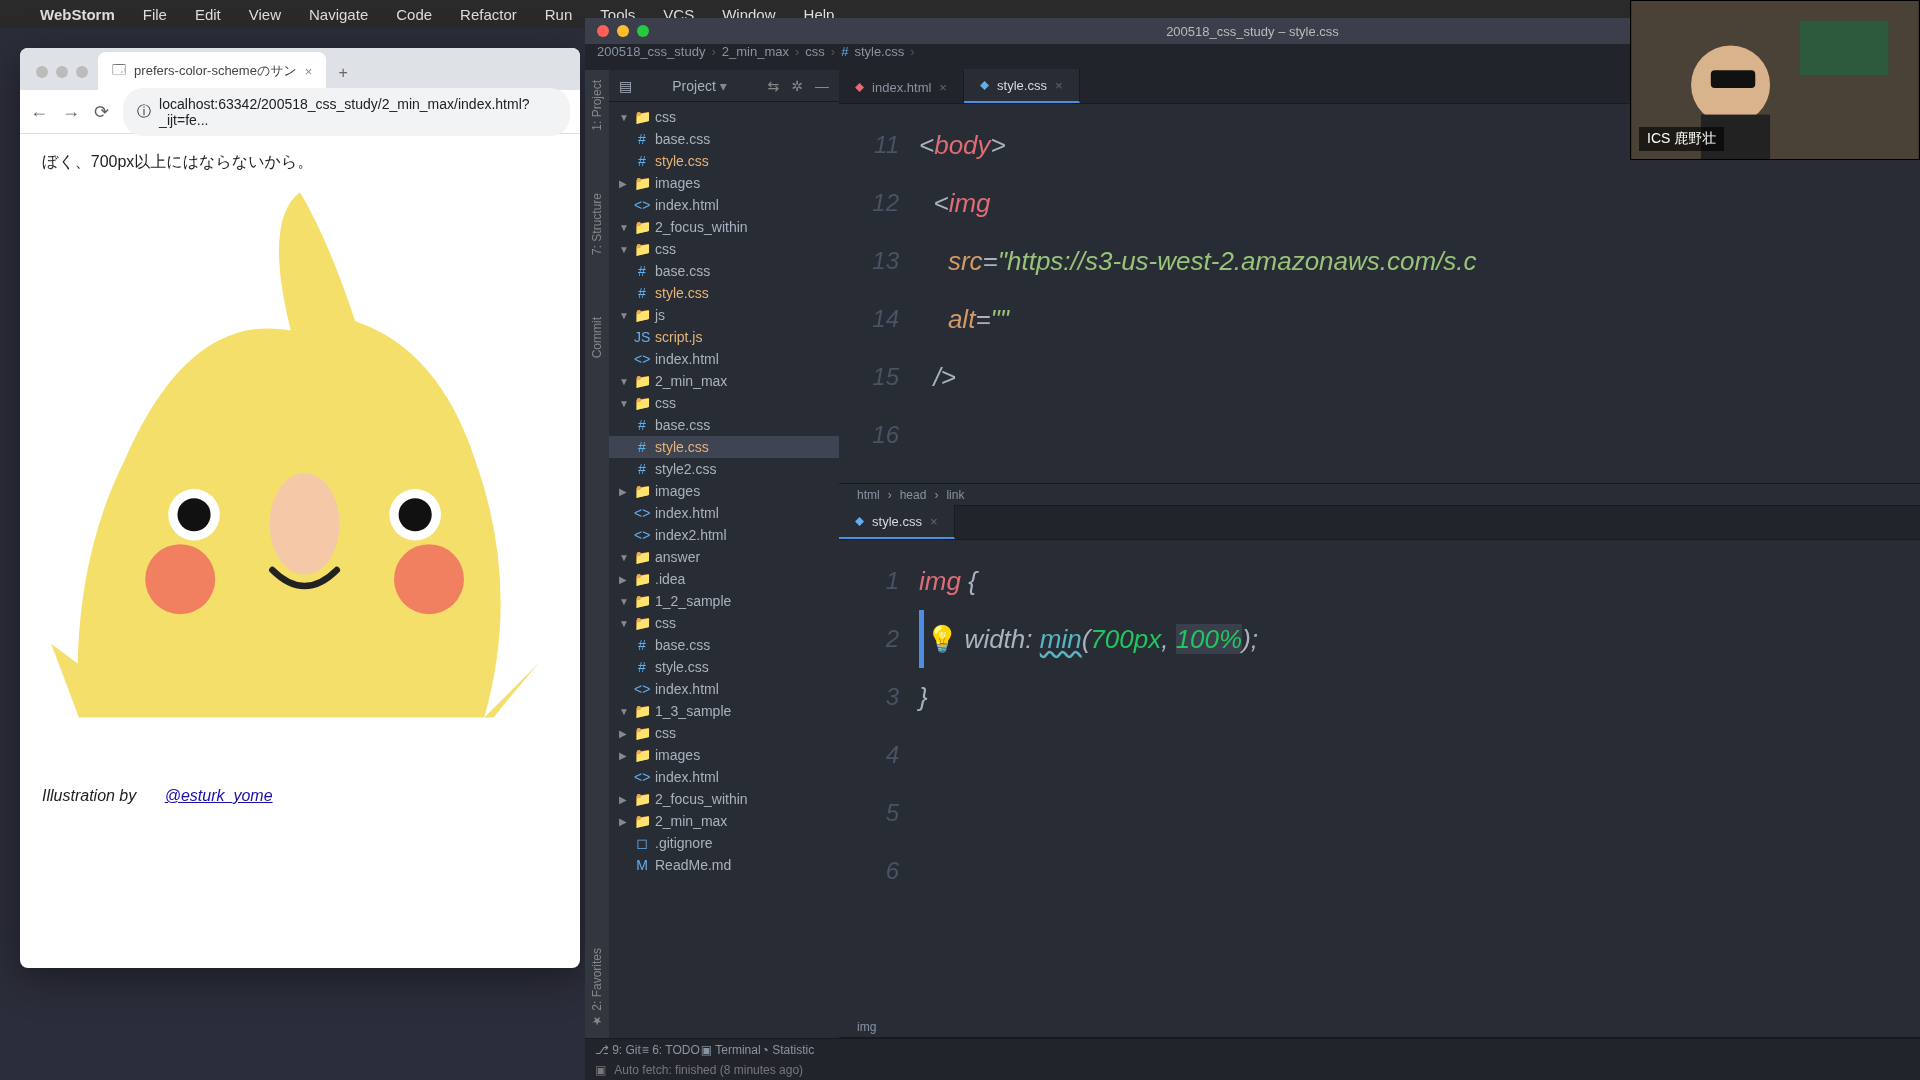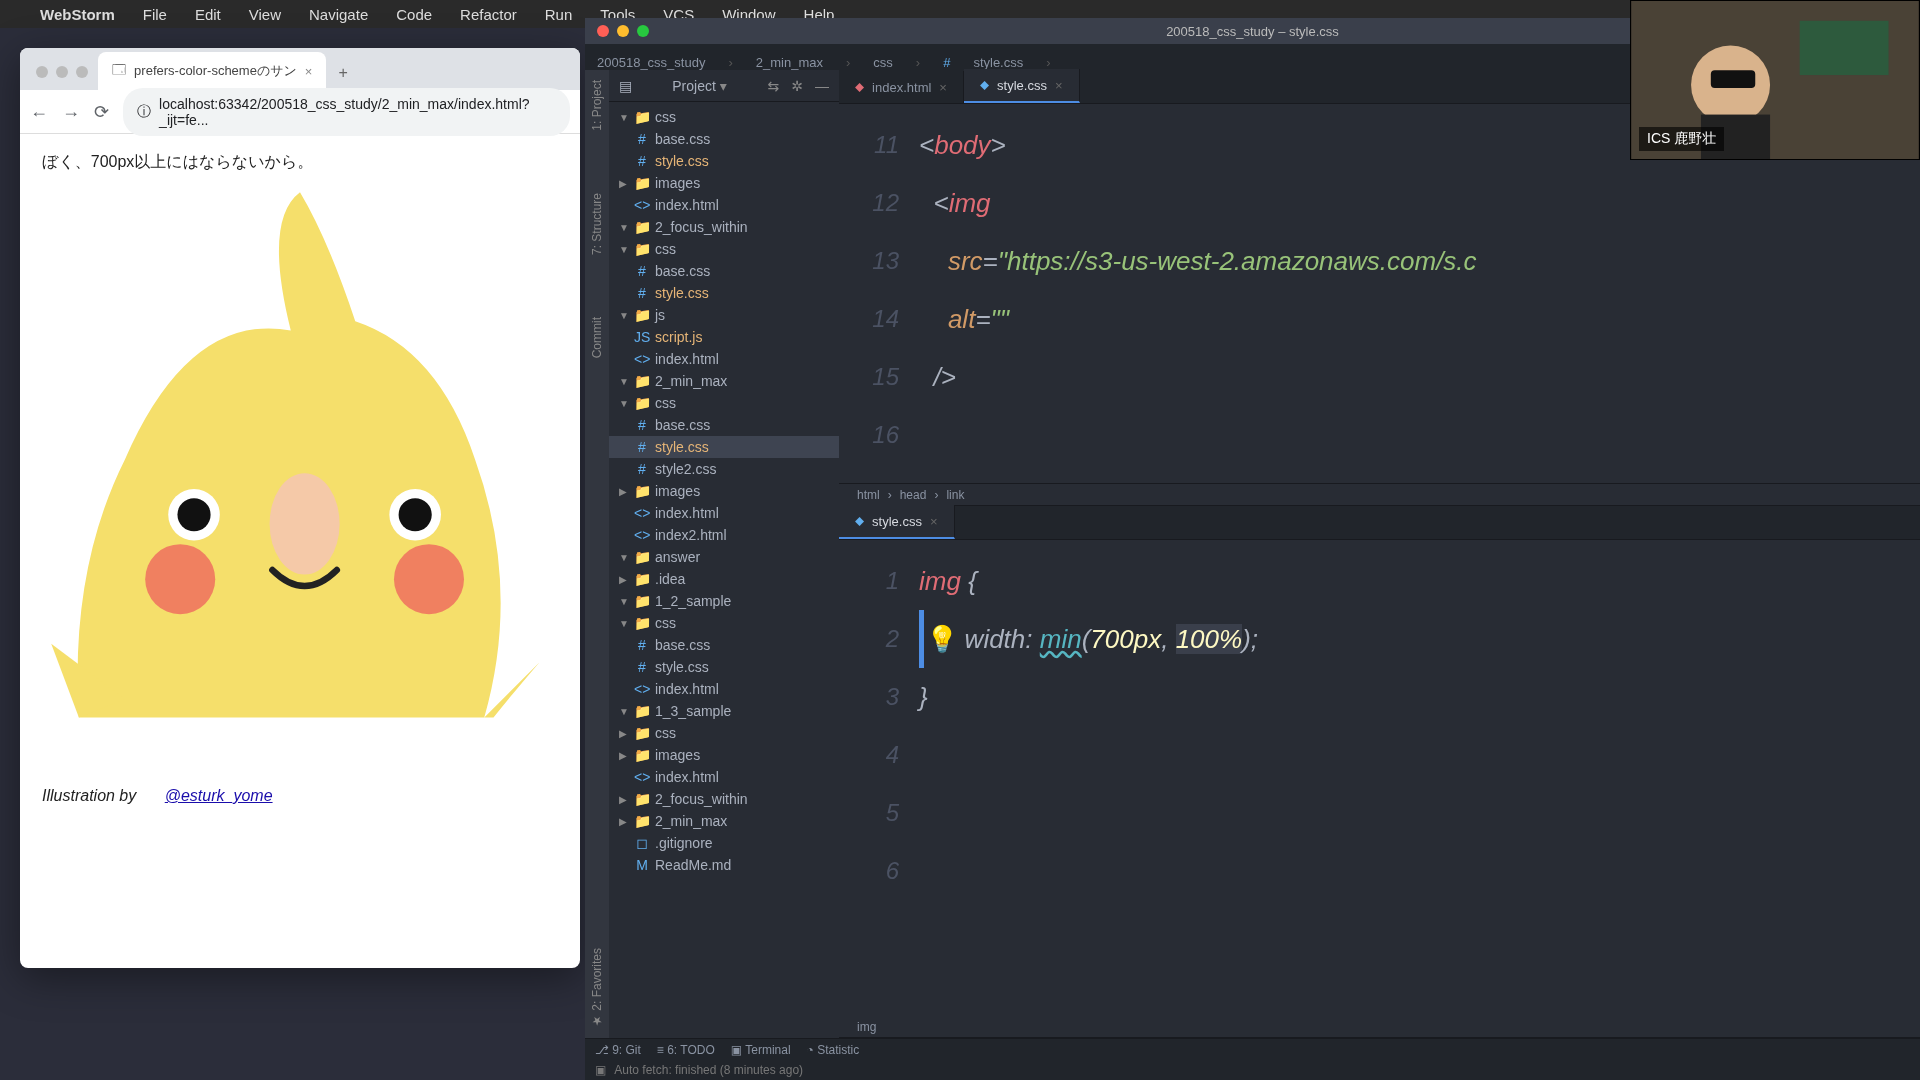--- a/index.html
+++ b/index.html
@@ -28,21 +28,21 @@
 .credit { margin-top:14px; font-style:italic; font-size:16px; }
 .credit a { color:#1a0dab; text-decoration:underline;margin-left:24px; }
 
 
 .ide { position:absolute; top:18px; left:585px; right:0; bottom:0; background:#21252b; color:#abb2bf; display:flex; flex-direction:column; }
 .ide-title { height:26px; background:#3a3f4b; display:flex; align-items:center; font-size:13px; color:#bbb; position:relative; }
 .ide-title .dots { display:flex; gap:8px; padding:0 12px; }
 .ide-title .dots span { width:12px; height:12px; border-radius:50%; }
 .ide-title .dots .r{background:#ff5f56}.ide-title .dots .y{background:#ffbd2e}.ide-title .dots .g{background:#27c93f}
 .ide-title .t { position:absolute; left:50%; transform:translateX(-50%); }
-.bcrumb { height:26px; background:#21252b; display:flex; align-items:flex-end; font-size:13px; color:#8a93a2; padding:0 12px; gap:23px; }
+.bcrumb { height:26px; background:#21252b; display:flex; align-items:flex-start; font-size:13px; color:#8a93a2; padding:0 12px; gap:6px; }
 .bcrumb .sep{color:#555}
 .bcrumb .add { margin-left:auto; color:#888; letter-spacing:1px; }
 
 .ide-body { flex:1; display:flex; min-height:0; }
 .sidebar-rail { width:24px; background:#32363f; display:flex; flex-direction:column; align-items:center; padding-top:10px; gap:22px; color:#888; font-size:11px; }
 .sidebar-rail .vert { writing-mode:vertical-rl; transform:rotate(180deg); font-size:12px; }
 .project { width:230px; background:#282c34; font-size:14px; color:#a9b0bd; overflow:auto; }
 .proj-head { height:32px; display:flex; align-items:center; padding:0 10px; border-bottom:1px solid #181a1f; }
 .proj-head .title { font-weight:500;margin-left:40px; }
 .proj-head .icons { margin-left:auto; display:flex; gap:12px; color:#888; }
@@ -62,29 +62,29 @@
 .edtab { padding:8px 16px; font-size:13px; color:#8a93a2; display:flex; gap:8px; align-items:center; border-right:1px solid #181a1f; }
 .edtab.active { color:#d7dae0; border-bottom:2px solid #4d8de4; background:#282c34; }
 .edtab .x { color:#666; }
 .code { flex:1; background:#282c34; font-family:"JetBrains Mono",Menlo,monospace; font-size:26px; font-style:italic; display:flex; overflow:hidden; }
 .code.half { flex:0 0 auto; height:380px; border-bottom:1px solid #181a1f; }
 .gutter { width:80px; text-align:right; padding:12px 20px 0 0; color:#4b5263; font-size:24px; font-style:italic; }
 .gutter div { height:58px; line-height:58px; }
 .src { padding-top:12px; }
 .src .ln { height:58px; line-height:58px; white-space:pre; }
 .tag{color:#e06c75}.attr{color:#d19a66}.str{color:#98c379}.punct{color:#abb2bf}.txt{color:#abb2bf}
-.sel2{color:#e06c75}.prop{color:#abb2bf}.func{color:#56b6c2;text-decoration:underline wavy #56b6c2}.val{color:#fef9c3}
+.sel2{color:#e06c75}.prop{color:#abb2bf}.func{color:#56b6c2;text-decoration:underline wavy #56b6c2}.val{color:#22c55e}
 .bulb { color:#d19a66; font-style:normal; margin-right:6px; }
 .hl { background:#3a3f4b; }
 .caret-bar { position:relative; }
 .caret-bar::before { content:""; position:absolute; left:0; top:0; bottom:0; width:5px; background:#4d8de4; }
 
 .mini-bcrumb { height:22px; background:#282c34; font-size:12px; color:#8a93a2; padding:2px 18px; display:flex; gap:8px; align-items:center; border-bottom:1px solid #181a1f; }
 
-.ide-bottom { height:22px; background:#21252b; border-top:1px solid #181a1f; display:flex; align-items:center; font-size:12px; color:#8a93a2; padding:0 10px; gap:16px; }
+.ide-bottom { height:22px; background:#21252b; border-top:1px solid #181a1f; display:flex; align-items:center; font-size:12px; color:#8a93a2; padding:0 10px; gap:1px; }
 .ide-status { height:24px; background:#21252b; border-top:1px solid #181a1f; display:flex; align-items:center; font-size:12px; color:#8a93a2; padding:0 10px; gap:18px; }
 .ide-status .r { margin-left:auto; display:flex; gap:18px; }
 .autoline { height:20px; background:#21252b; font-size:12px; color:#777; padding:2px 10px; display:flex; align-items:center; gap:8px; }
 
 
 .webcam { position:absolute; top:0; right:0; width:290px; height:160px; background:#3a342c; border:1px solid #000; }
 .webcam .tag { position:absolute; bottom:8px; left:8px; background:rgba(0,0,0,.6); color:#fff; font-size:14px; padding:3px 8px; font-style:normal; }
 .webcam svg { width:100%; height:100%; }
 </style>
 </head>

